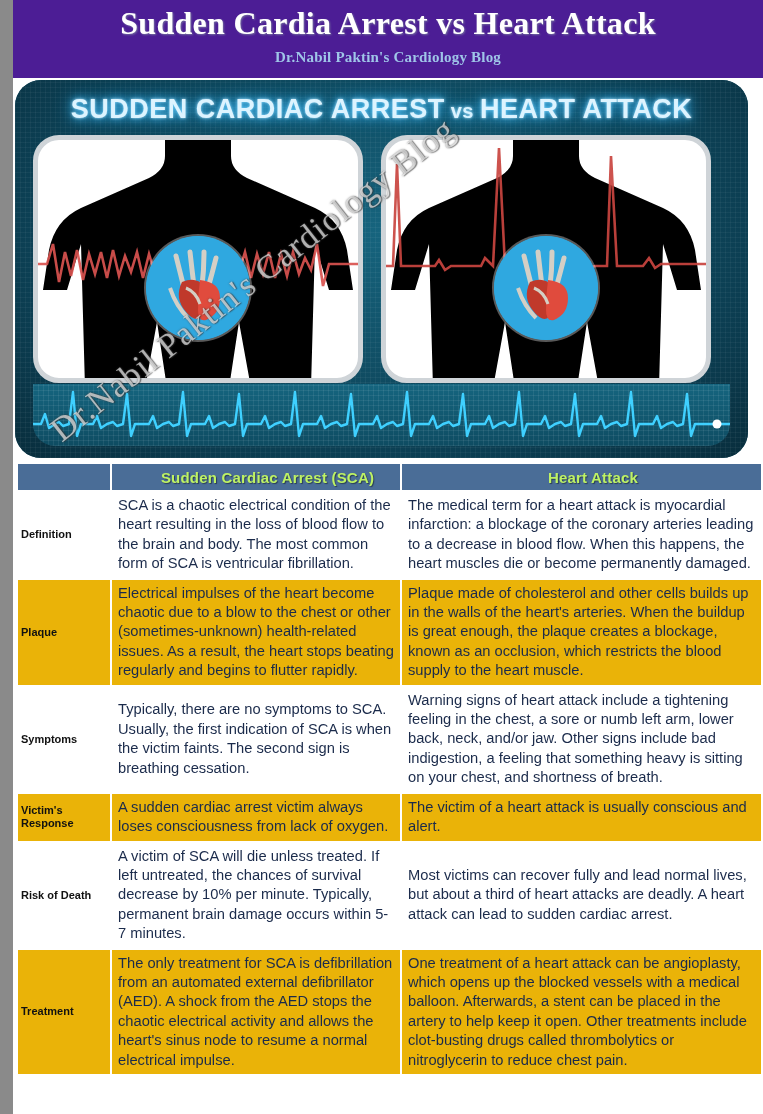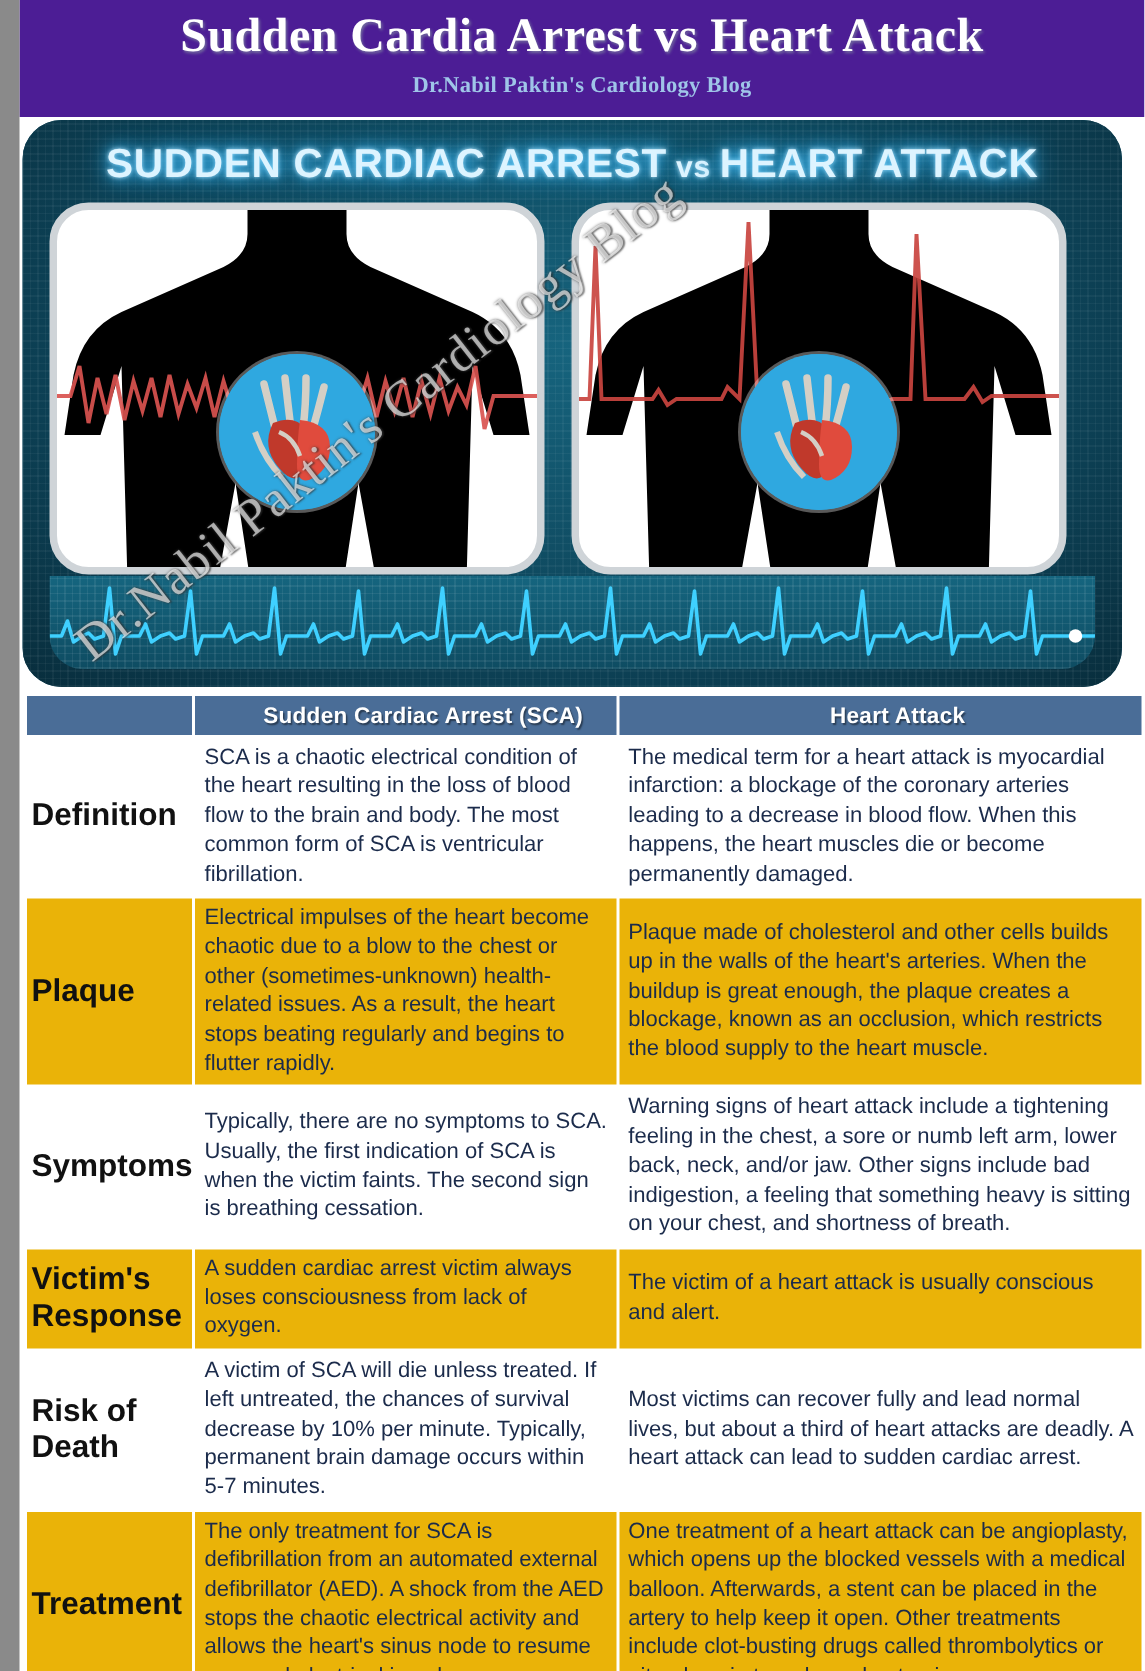--- a/index.html
+++ b/index.html
@@ -144,34 +144,34 @@
     width: 747px;
     border-collapse: separate;
     border-spacing: 2px;
     font-family: "Liberation Sans", sans-serif;
   }
   .cmp-table th, .cmp-table td { vertical-align: middle; }
 
   .th-blank, .th-col {
     background: #4a6d97;
     height: 26px;
-    color: #ffffff;
+    color: #bef264;
     font-size: 15px;
     font-weight: bold;
     text-align: center;
     letter-spacing: .2px;
     text-shadow: 1px 1px 1px rgba(0,0,0,.45);
     padding-left: 23px;
   }
   .th-blank { width: 92px; }
   .col-sca  { width: 288px; }
   .col-ha   { width: 359px; }
 
   .row-label {
-    font-size: 21px;
+    font-size: 11px;
     font-weight: bold;
     color: #111111;
     text-align: left;
     padding-left: 3px;
     line-height: 1.15;
   }
   .cell {
     font-size: 14.7px;
     color: #1b2b4b;
     line-height: 1.32;

